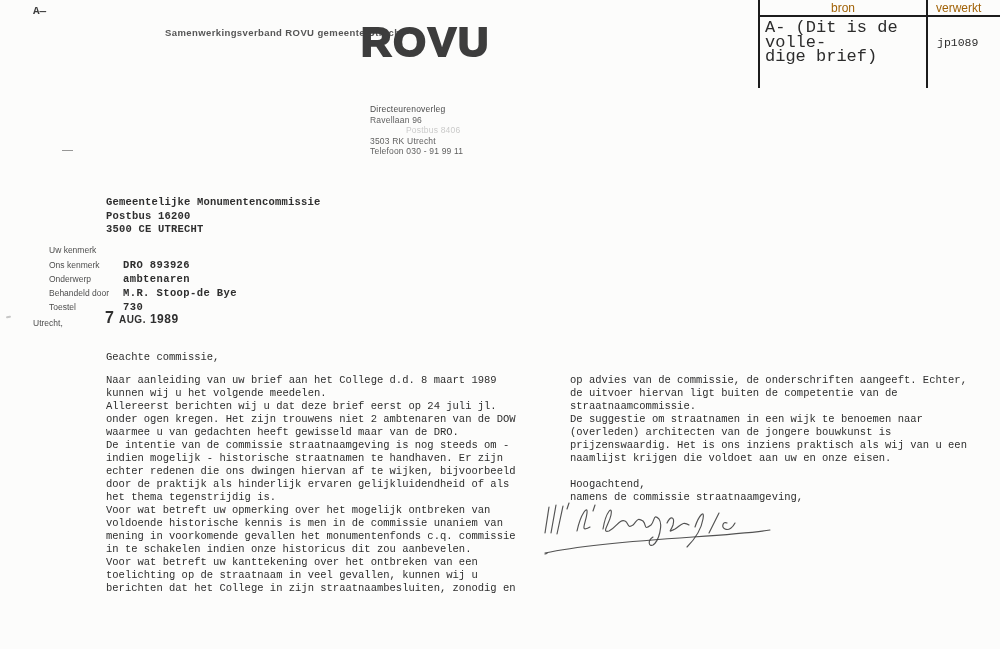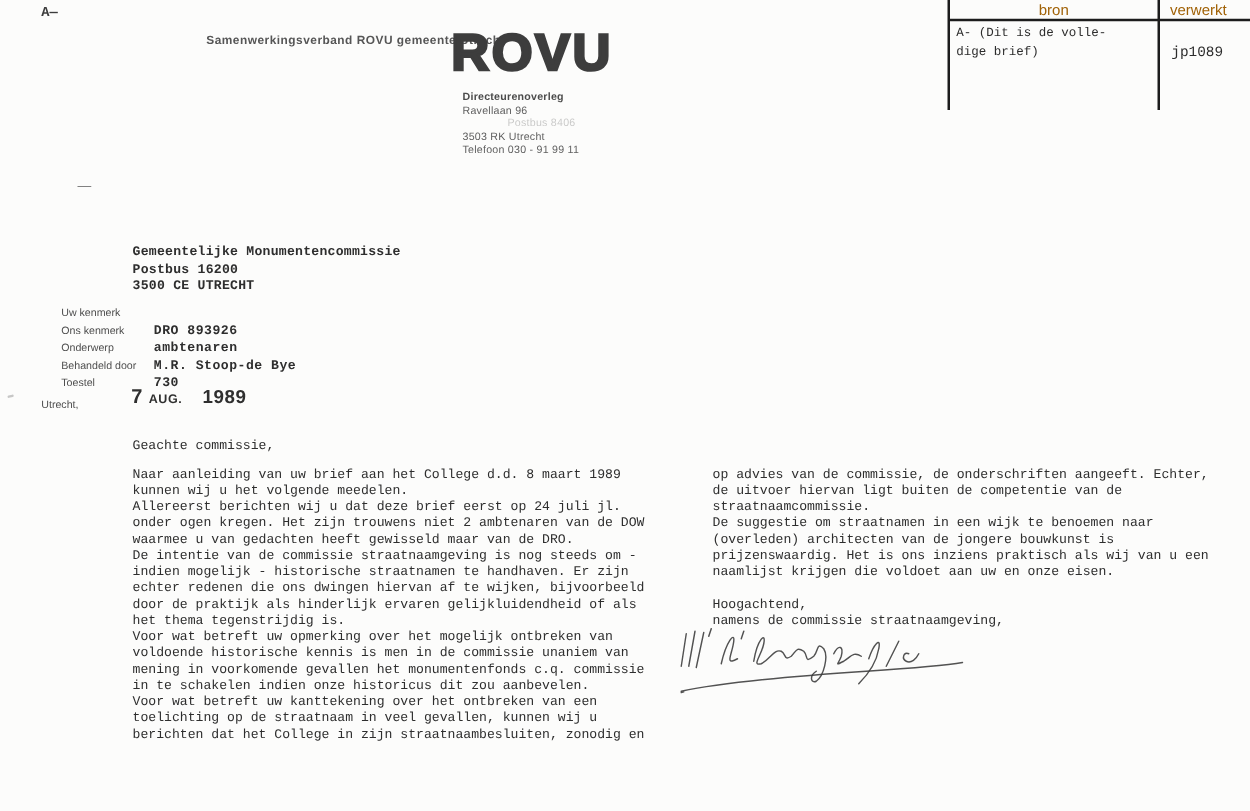--- a/index.html
+++ b/index.html
@@ -6,50 +6,50 @@
   body{width:1000px;height:649px;background:#f2f2f0;font-family:"Liberation Sans",sans-serif;}
   .page{position:relative;width:1000px;height:649px;background:#fcfcfb;overflow:hidden;color:#303030;}
 
   .corner-mark{position:absolute;left:33px;top:5px;font-family:"Liberation Mono",monospace;font-size:11px;font-weight:bold;color:#3c3c3c;}
 
   .org-line{position:absolute;left:165px;top:27px;font-size:9.5px;font-weight:bold;color:#565656;letter-spacing:.4px;}
 
   .logo{position:absolute;left:361px;top:18px;font-size:42px;font-weight:bold;color:#3d3d3d;letter-spacing:2px;-webkit-text-stroke:2.2px #3d3d3d;transform:scaleY(.98);}
 
   .lh-address{position:absolute;left:370px;top:72px;font-size:8.5px;color:#5f5f5f;line-height:10.5px;letter-spacing:.2px;}
-  .lh-bold{font-weight:bold;color:#4c4c4c;}
+  .lh-bold{font-weight:normal;color:#4c4c4c;margin-top:32px;}
   .lh-faded{opacity:.32;margin-left:36px;}
 
   
   .routing-table{position:absolute;left:758px;top:0;width:242px;height:88px;border-left:2px solid #1c1c1c;}
   .rt-divider{position:absolute;left:166px;top:0;width:2px;height:88px;background:#1c1c1c;}
   .rt-header-rule{position:absolute;left:0;top:15px;width:242px;height:2px;background:#1c1c1c;}
   .rt-h{position:absolute;top:1px;font-size:12px;color:#a16207;}
   .rt-h-bron{left:0;width:166px;text-align:center;}
   .rt-h-verwerkt{left:176px;}
-  .rt-cell-bron{position:absolute;left:5px;top:21px;width:158px;font-family:"Liberation Mono",monospace;font-size:10px;line-height:14.5px;color:#2c2c2c;}
+  .rt-cell-bron{position:absolute;left:5px;top:21px;width:158px;font-family:"Liberation Mono",monospace;font-size:17px;line-height:14.5px;color:#2c2c2c;}
   .rt-cell-verwerkt{position:absolute;left:177px;top:36px;font-family:"Liberation Mono",monospace;font-size:11.5px;color:#2c2c2c;}
 
   .addr-dash{position:absolute;left:62px;top:143px;font-size:11px;color:#777;}
   .recipient{position:absolute;left:106px;top:150px;font-family:Liberation Mono, monospace;font-size:10.5px;font-weight:bold;line-height:13.5px;color:#2e2e2e;letter-spacing:.2px;margin-top:46px;}
 
   .ref-block{position:absolute;left:33px;top:245px;}
   .ref-row{height:14px;display:flex;align-items:baseline;margin-left:16px;}
   .ref-label{width:72px;font-size:8.5px;color:#4e4e4e;flex:0 0 72px;}
   .ref-value{font-family:"Liberation Mono",monospace;font-size:10.5px;font-weight:bold;color:#2e2e2e;letter-spacing:.4px;white-space:pre;}
   .ref-block .ref-row .ref-value{position:relative;left:1px;}
   .ref-row .ref-value{margin-left:1px;}
   .ref-row{position:relative;}
   .ref-row .ref-value{position:absolute;left:72px;}
 
   .place{position:absolute;left:33px;top:318px;font-size:8.5px;color:#4e4e4e;}
   .date-stamp{position:absolute;left:105px;top:309px;color:#2f2f2f;white-space:nowrap;}
   .d-day{font-size:16px;font-weight:bold;letter-spacing:1px;}
   .d-month{font-size:10px;font-weight:bold;letter-spacing:.5px;margin-left:4px;}
-  .d-year{font-size:15px;font-weight:bold;letter-spacing:.5px;margin-left:16px;}
+  .d-year{font-size:12px;font-weight:bold;letter-spacing:.5px;margin-left:4px;}
 
   .salutation{position:absolute;left:106px;top:351px;font-family:"Liberation Mono",monospace;font-size:10.5px;color:#2e2e2e;}
   .body-col{position:absolute;font-family:"Liberation Mono",monospace;font-size:10.5px;line-height:13px;color:#2e2e2e;white-space:pre;}
   .col-left{left:106px;top:374px;width:430px;}
   .col-right{left:570px;top:374px;width:428px;}
 
   .signature{position:absolute;left:543px;top:497px;}
   .signature path{fill:none;stroke:#3a3a3a;stroke-width:1.15;stroke-linecap:round;opacity:.88;}
 
   .speck{position:absolute;background:#9a9a9a;opacity:.55;border-radius:1px;}

